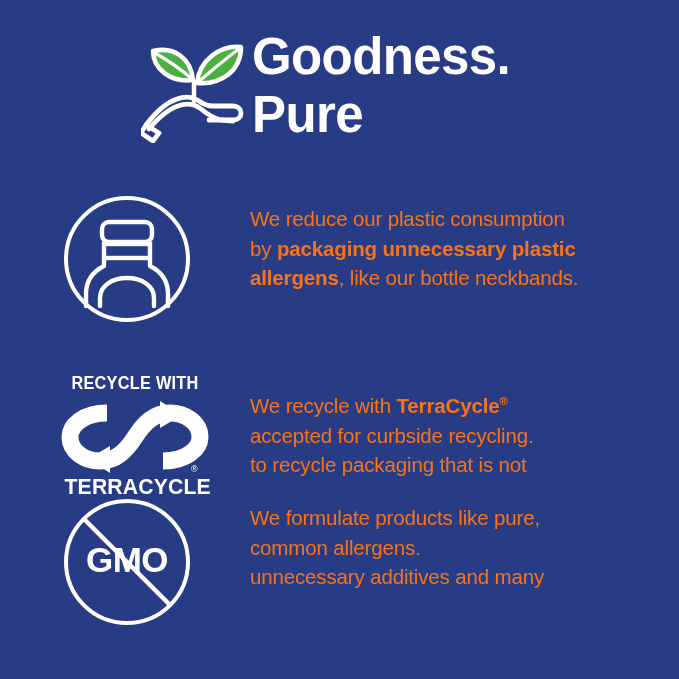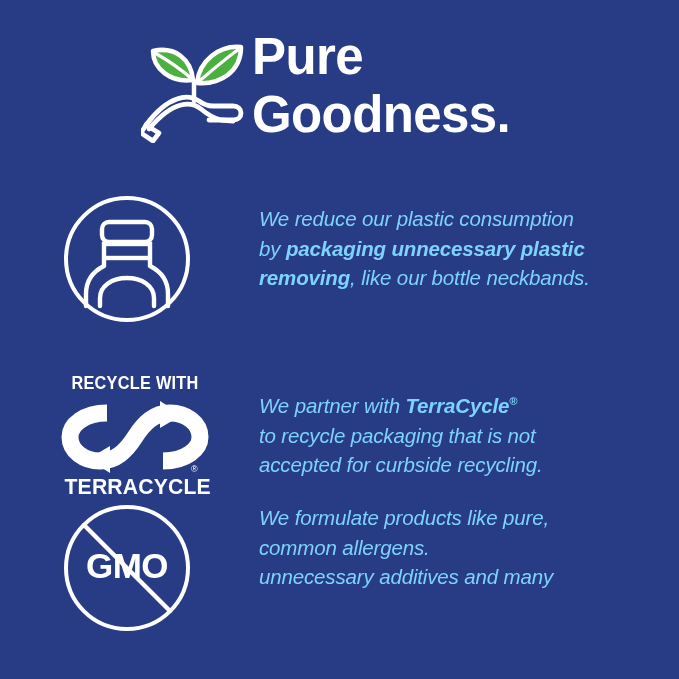--- a/index.html
+++ b/index.html
@@ -58,27 +58,26 @@
     left: 0;
     width: 679px;
   }
   .row-icon {
     position: absolute;
     left: 0;
     top: 0;
   }
   .row-text {
     position: absolute;
-    left: 259px;
+    left: 250px;
     font-size: 20.5px;
     line-height: 29.5px;
     letter-spacing: -0.15px;
-    color: #7dd3fc;
+    color: #f97316;
     width: 420px;
-    font-style: italic;
   }
   .row-text b {
     font-weight: bold;
   }
   .row-text .ln {
     display: block;
     white-space: nowrap;
   }
   .sup {
     font-size: 11px;
@@ -88,21 +87,21 @@
 
   #row-bottle { top: 190px; height: 140px; }
   #row-bottle .row-icon { left: 62px; top: 4px; }
   #row-bottle .row-text { top: 14px; }
 
   #row-terracycle { top: 345px; height: 135px; margin-top: 28px; }
   #row-terracycle .row-icon { left: 60px; top: 0px; }
   #row-terracycle .row-text { top: 18px; }
 
   #row-gmo { top: 495px; height: 145px; }
-  #row-gmo .row-icon { left: 62px; top: 8px; }
+  #row-gmo .row-icon { left: 62px; top: 2px; }
   #row-gmo .row-text { top: 8px; }
 
   
   .tc-logo {
     position: relative;
     width: 150px;
     height: 130px;
   }
   .tc-top {
     position: absolute;
@@ -179,22 +178,22 @@
                  C62 71 66 73 72 73 L92 73 C97 73 100 76 100 80
                  C100 84 97 87 92 87 L68 87" fill="none" stroke="#ffffff" stroke-width="4.8" stroke-linecap="round" stroke-linejoin="round"></path>
         <path d="M8 96 C18 84 28 75 40 72 C48 70 55 72 60 76
                  C66 81 72 85 80 87 L92 88" fill="none" stroke="#ffffff" stroke-width="4.8" stroke-linecap="round" stroke-linejoin="round"></path>
 
         <path d="M5 92 L0 100 L12 108 L18 100 Z" fill="none" stroke="#ffffff" stroke-width="4.6" stroke-linejoin="round"></path>
       </svg>
     </div>
 
     <div class="header-title">
+      <span class="ht-line">Goodness.</span>
       <span class="ht-line">Pure</span>
-      <span class="ht-line">Goodness.</span>
     </div>
   </div>
 
   <div class="row" id="row-bottle">
     <div class="row-icon">
       <svg viewBox="0 0 130 130" width="130" height="130" aria-hidden="true">
         <circle cx="65" cy="65" r="61" fill="none" stroke="#ffffff" stroke-width="4"></circle>
 
         <rect x="40" y="28" width="50" height="20" rx="7" fill="none" stroke="#ffffff" stroke-width="4.4"></rect>
 
@@ -202,21 +201,21 @@
 
         <path d="M42 66 L42 72 C30 78 24 88 24 100 L24 112" fill="none" stroke="#ffffff" stroke-width="4.4" stroke-linecap="round" stroke-linejoin="round"></path>
         <path d="M88 66 L88 72 C100 78 106 88 106 100 L106 112" fill="none" stroke="#ffffff" stroke-width="4.4" stroke-linecap="round" stroke-linejoin="round"></path>
 
         <path d="M38 112 L38 104 C38 92 50 84 65 84 C80 84 92 92 92 104 L92 112" fill="none" stroke="#ffffff" stroke-width="4.4" stroke-linecap="round" stroke-linejoin="round"></path>
       </svg>
     </div>
     <div class="row-text">
         <span class="ln"><span>We reduce our plastic consumption</span></span>
         <span class="ln"><span>by </span><b>packaging unnecessary plastic</b></span>
-        <span class="ln"><b>removing</b><span>, like our bottle neckbands.</span></span>
+        <span class="ln"><b>allergens</b><span>, like our bottle neckbands.</span></span>
       </div>
   </div>
 
   <div class="row" id="row-terracycle">
     <div class="row-icon">
       <div class="tc-logo">
         <div class="tc-top">RECYCLE WITH</div>
         <div class="tc-mark">
           <svg viewBox="0 0 150 76" width="150" height="76" aria-hidden="true">
 
@@ -231,23 +230,23 @@
             <path d="M50 47 L50 74 L28 60 Z" fill="#ffffff"></path>
 
             <path d="M100 29 L100 2 L122 16 Z" fill="#ffffff"></path>
           </svg>
         </div>
         <div class="tc-reg">®</div>
         <div class="tc-bottom">TERRACYCLE</div>
       </div>
     </div>
     <div class="row-text">
-        <span class="ln"><span>We partner with </span><b>TerraCycle</b><span class="sup" style="font-weight: bold;">®</span></span>
+        <span class="ln"><span>We recycle with </span><b>TerraCycle</b><span class="sup" style="font-weight: bold;">®</span></span>
+        <span class="ln"><span>accepted for curbside recycling.</span></span>
         <span class="ln"><span>to recycle packaging that is not</span></span>
-        <span class="ln"><span>accepted for curbside recycling.</span></span>
       </div>
   </div>
 
   <div class="row" id="row-gmo">
     <div class="row-icon">
       <div class="gmo-wrap">
         <svg viewBox="0 0 130 130" width="130" height="130" aria-hidden="true" style="position:absolute;left:0;top:0;">
           <circle cx="65" cy="65" r="61" fill="none" stroke="#ffffff" stroke-width="4"></circle>
           <line x1="22" y1="22" x2="108" y2="108" stroke="#ffffff" stroke-width="4.4" stroke-linecap="round"></line>
         </svg>

